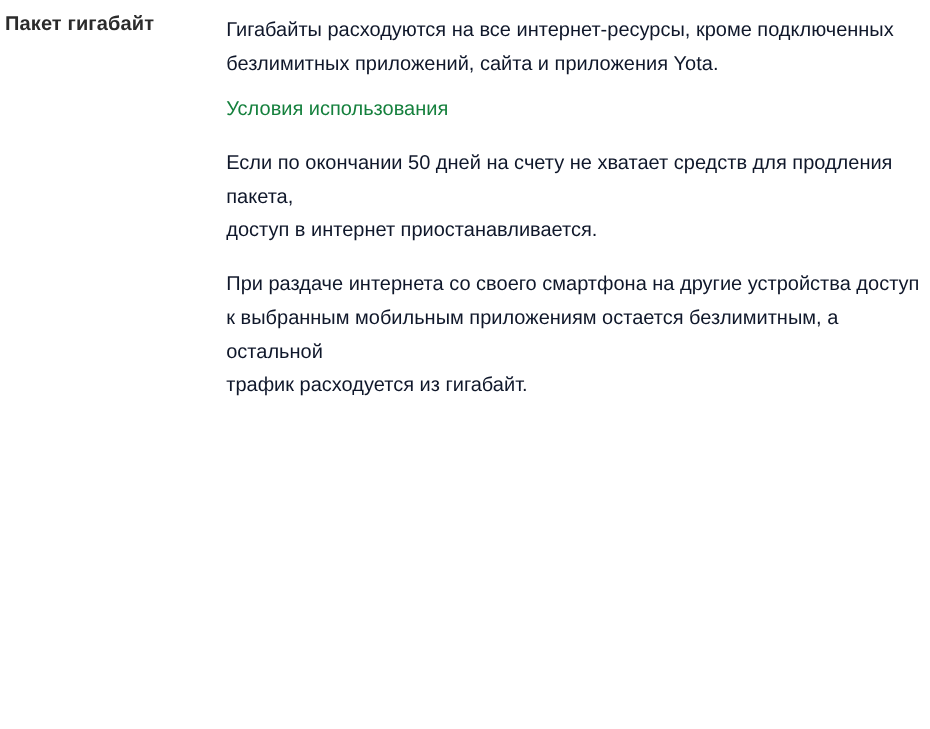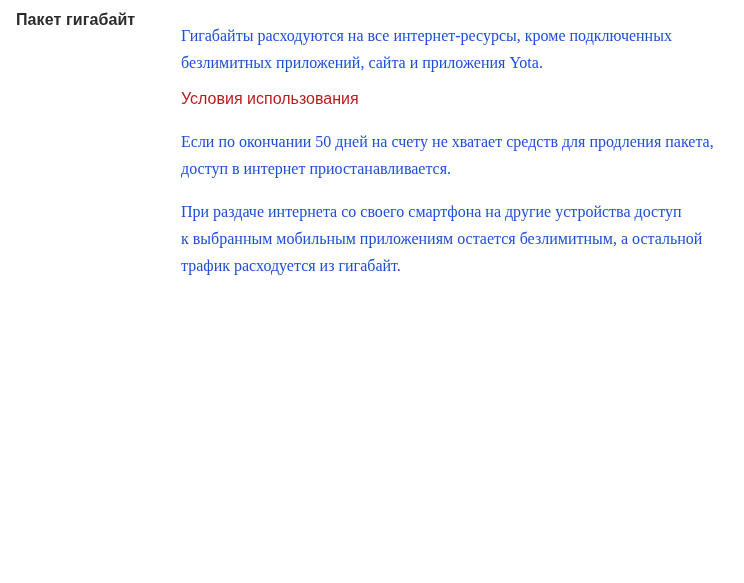--- a/index.html
+++ b/index.html
@@ -18,49 +18,48 @@
   .section-row {
     display: flex;
     align-items: flex-start;
     padding-top: 6px;
     box-sizing: border-box;
   }
   .label-col {
     flex: none;
     width: 181px;
     box-sizing: border-box;
-    padding-left: 16px;
+    padding-left: 4px;
   }
   .term-label {
     font-size: 16px;
     line-height: 27px;
     font-weight: bold;
     color: #2b2b2b;
     letter-spacing: 0.1px;
   }
   .content-col {
     flex: none;
     width: 557px;
     box-sizing: border-box;
     font-size: 16px;
     line-height: 27px;
   }
   .para {
-    margin: 16px 0 16px 0;
+    margin: 5px 0 16px 0;
     white-space: pre-line;
-    color: #1d4ed8;
-    font-family: Liberation Serif, serif;
+    color: #0f172a;
   }
   .para:last-child {
     margin-bottom: 0;
   }
   .subheading {
     margin: -7px 0 16px 0;
     white-space: pre-line;
-    color: #b91c1c;
+    color: #15803d;
   }
 </style>
 </head>
 <body>
 
 <div class="section-row">
   <div class="label-col">
     <div class="term-label">Пакет гигабайт</div>
   </div>
   <div class="content-col">

